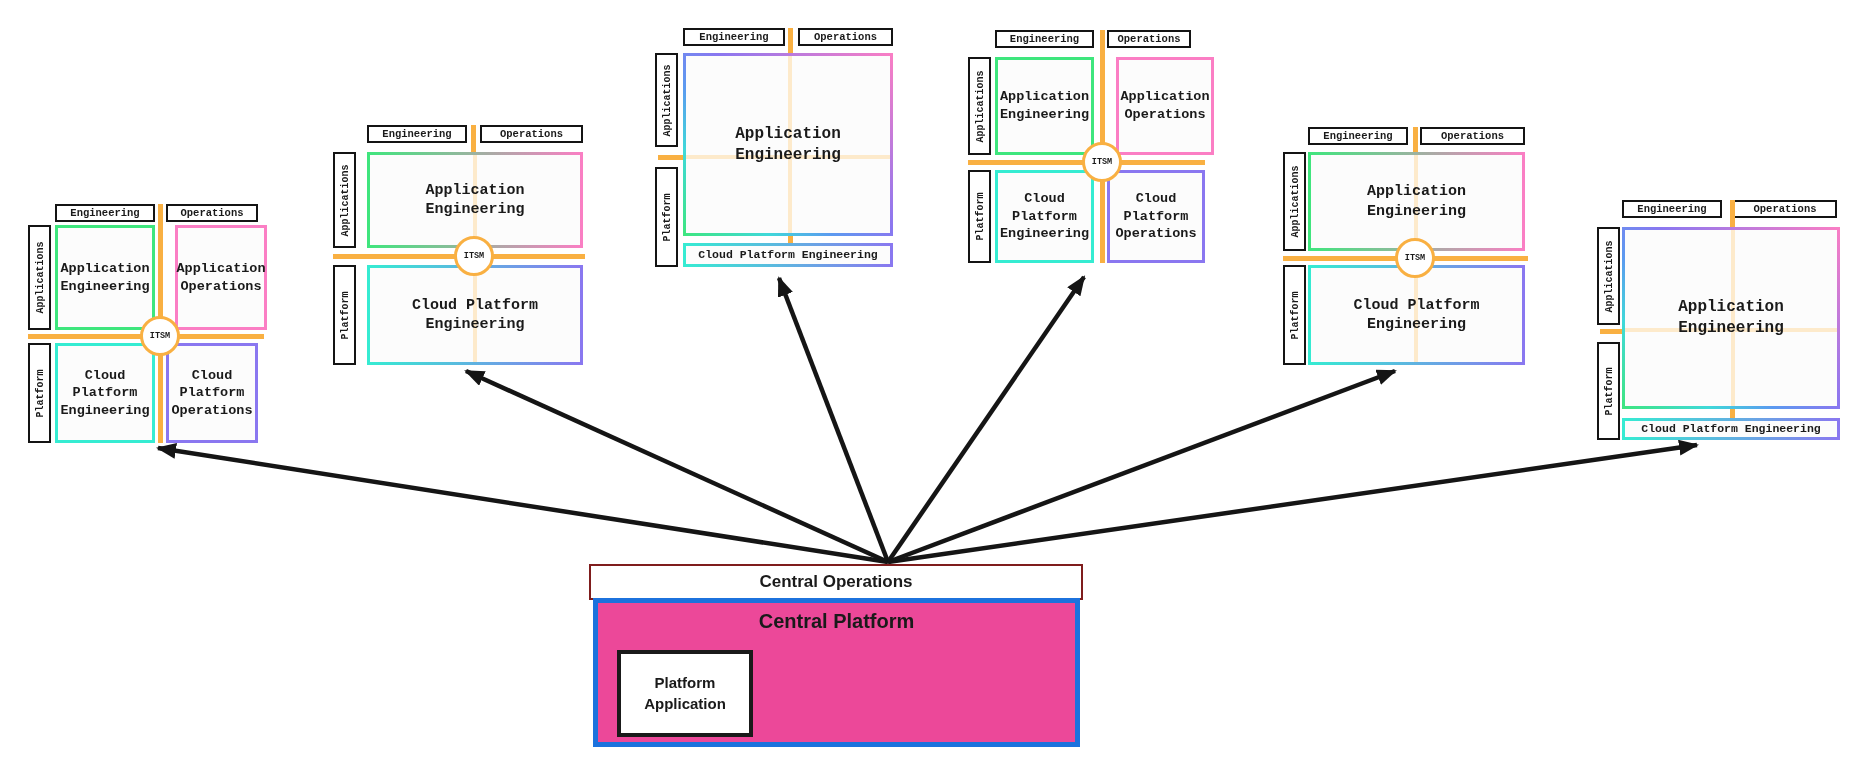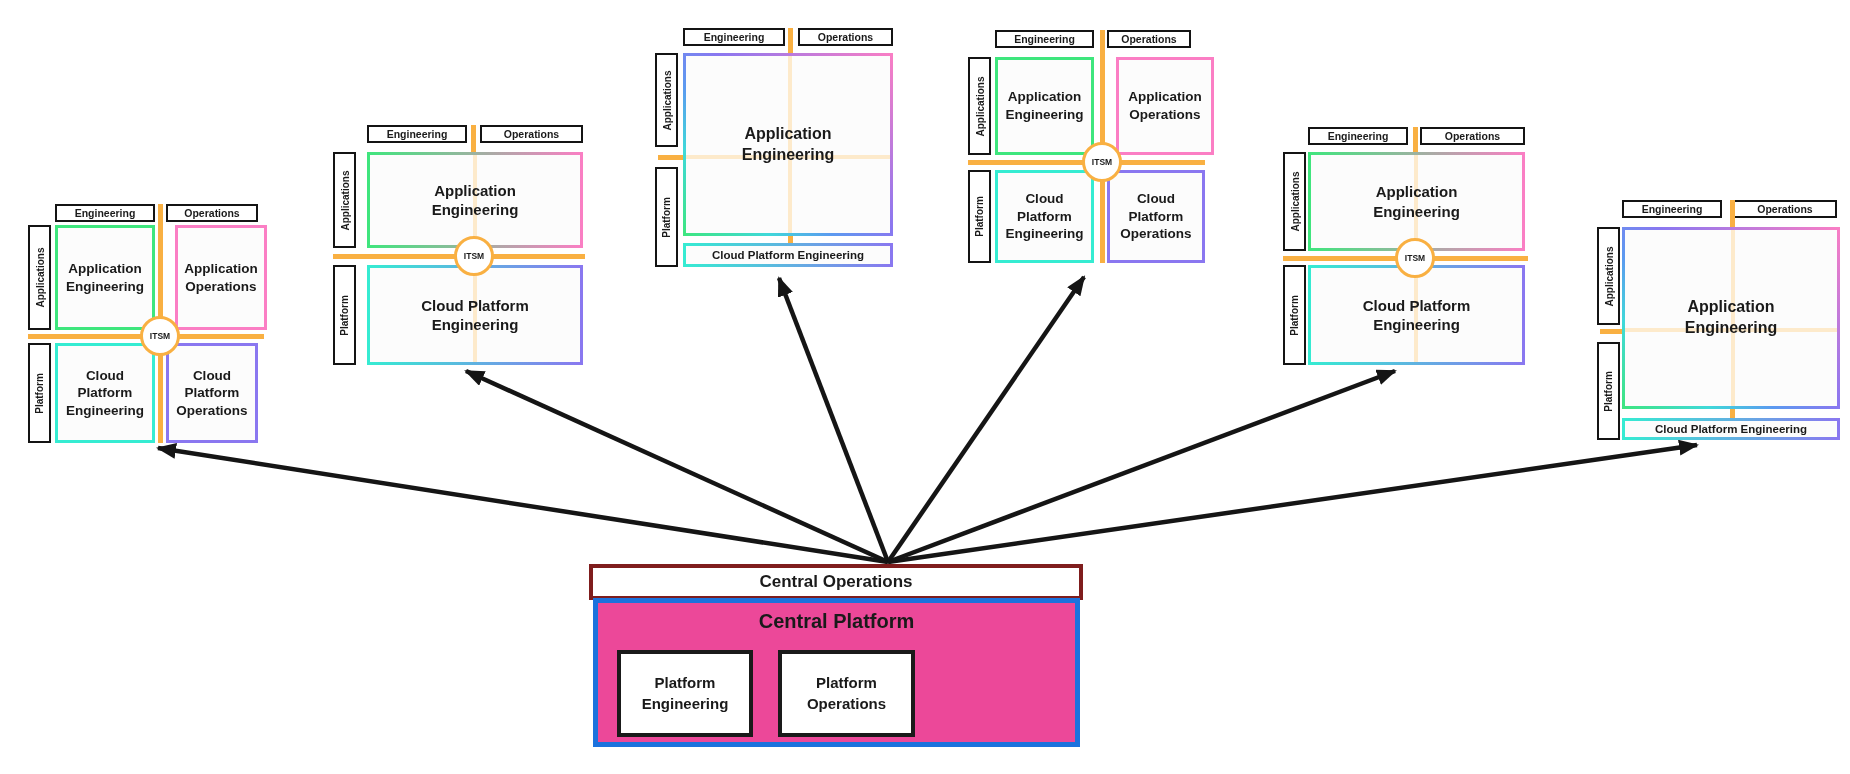--- a/index.html
+++ b/index.html
@@ -1,20 +1,20 @@
 <!DOCTYPE html>
 <html><head>
 <meta charset="utf-8">
 <style>
   html,body{margin:0;padding:0;background:#ffffff;}
   .canvas{position:relative;width:1850px;height:774px;background:#ffffff;
           font-family:"Liberation Sans",sans-serif;color:#1a1a1a;overflow:hidden;}
   .canvas *{box-sizing:border-box;}
   .arrow-layer{position:absolute;left:0;top:0;z-index:0;}
-  .diag{position:absolute;z-index:1;}
+  .diag{position:absolute;z-index:1;font-family:Liberation Mono, monospace;}
   .hdr{position:absolute;height:18px;background:#fff;border:2.5px solid #141414;
        display:flex;align-items:center;justify-content:center;}
   .hdr span{font-weight:700;font-size:10.5px;white-space:nowrap;}
   .side{position:absolute;left:0;width:23px;background:#fff;border:2.5px solid #141414;
         display:flex;align-items:center;justify-content:center;overflow:visible;}
   .side span{transform:rotate(-90deg);white-space:nowrap;font-weight:700;font-size:10px;}
   .cell{position:absolute;background:#fcfcfc;border:3px solid;display:flex;align-items:center;
         justify-content:center;text-align:center;font-weight:700;font-size:13.5px;line-height:1.3;padding:2px;}
   .green{border-color:#3ee67d;} .pink{border-color:#fb7ec4;margin-left:9px;}
   .cyan{border-color:#35ecd2;} .purple{border-color:#8a77f0;}
@@ -30,21 +30,21 @@
             #fdeacb calc(57% + 2px),transparent calc(57% + 2px)),
             linear-gradient(to right,transparent calc(51% - 2px),#fdeacb calc(51% - 2px),
             #fdeacb calc(51% + 2px),transparent calc(51% + 2px)),#fcfcfc;}
   .band-label{font-size:15px;max-width:135px;}
   .main-label{font-size:16px;max-width:150px;}
   .strip-label{font-size:11.5px;white-space:nowrap;}
   .oline{position:absolute;background:#f9b042;z-index:2;}
   .hub{position:absolute;width:40px;height:40px;border-radius:50%;background:#fff;
        border:3.5px solid #f9b042;display:flex;align-items:center;justify-content:center;
        font-weight:700;font-size:8.5px;z-index:4;}
-  .cops{position:absolute;left:589px;top:564px;width:494px;height:36px;border:4px solid #7f1d1d;
+  .cops{position:absolute;left:589px;top:564px;width:494px;height:36px;border:2px solid #7f1d1d;
         background:#fff;display:flex;align-items:center;justify-content:center;
         font-weight:700;font-size:17px;z-index:1;}
   .cplat{position:absolute;left:593px;top:598px;width:487px;height:149px;border:5px solid #1c72dd;
          background:#ec4899;z-index:1;}
   .cplat-title{margin-top:7px;text-align:center;font-weight:700;font-size:20px;}
   .pbox{position:absolute;top:47px;height:87px;border:4px solid;background:#fff;display:flex;
         align-items:center;justify-content:center;text-align:center;font-weight:700;
         font-size:15px;line-height:1.35;}
   .pbox span{max-width:100px;}
 </style>
@@ -251,20 +251,17 @@
     </div>
   </div>
 
   <div class="cops">
     <span>Central Operations</span>
   </div>
 
   <div class="cplat">
     <div class="cplat-title">Central Platform</div>
     <div class="pbox cyan" style="left:19px;width:136px">
-        <span>Platform Engineering</span>
-      </div>
-    <div class="pbox purple" style="left:180px;width:137px">
-        <span>Platform Operations</span>
+        <span>Platform Application</span>
       </div>
   </div>
 
 </div>
 
 </body></html>

